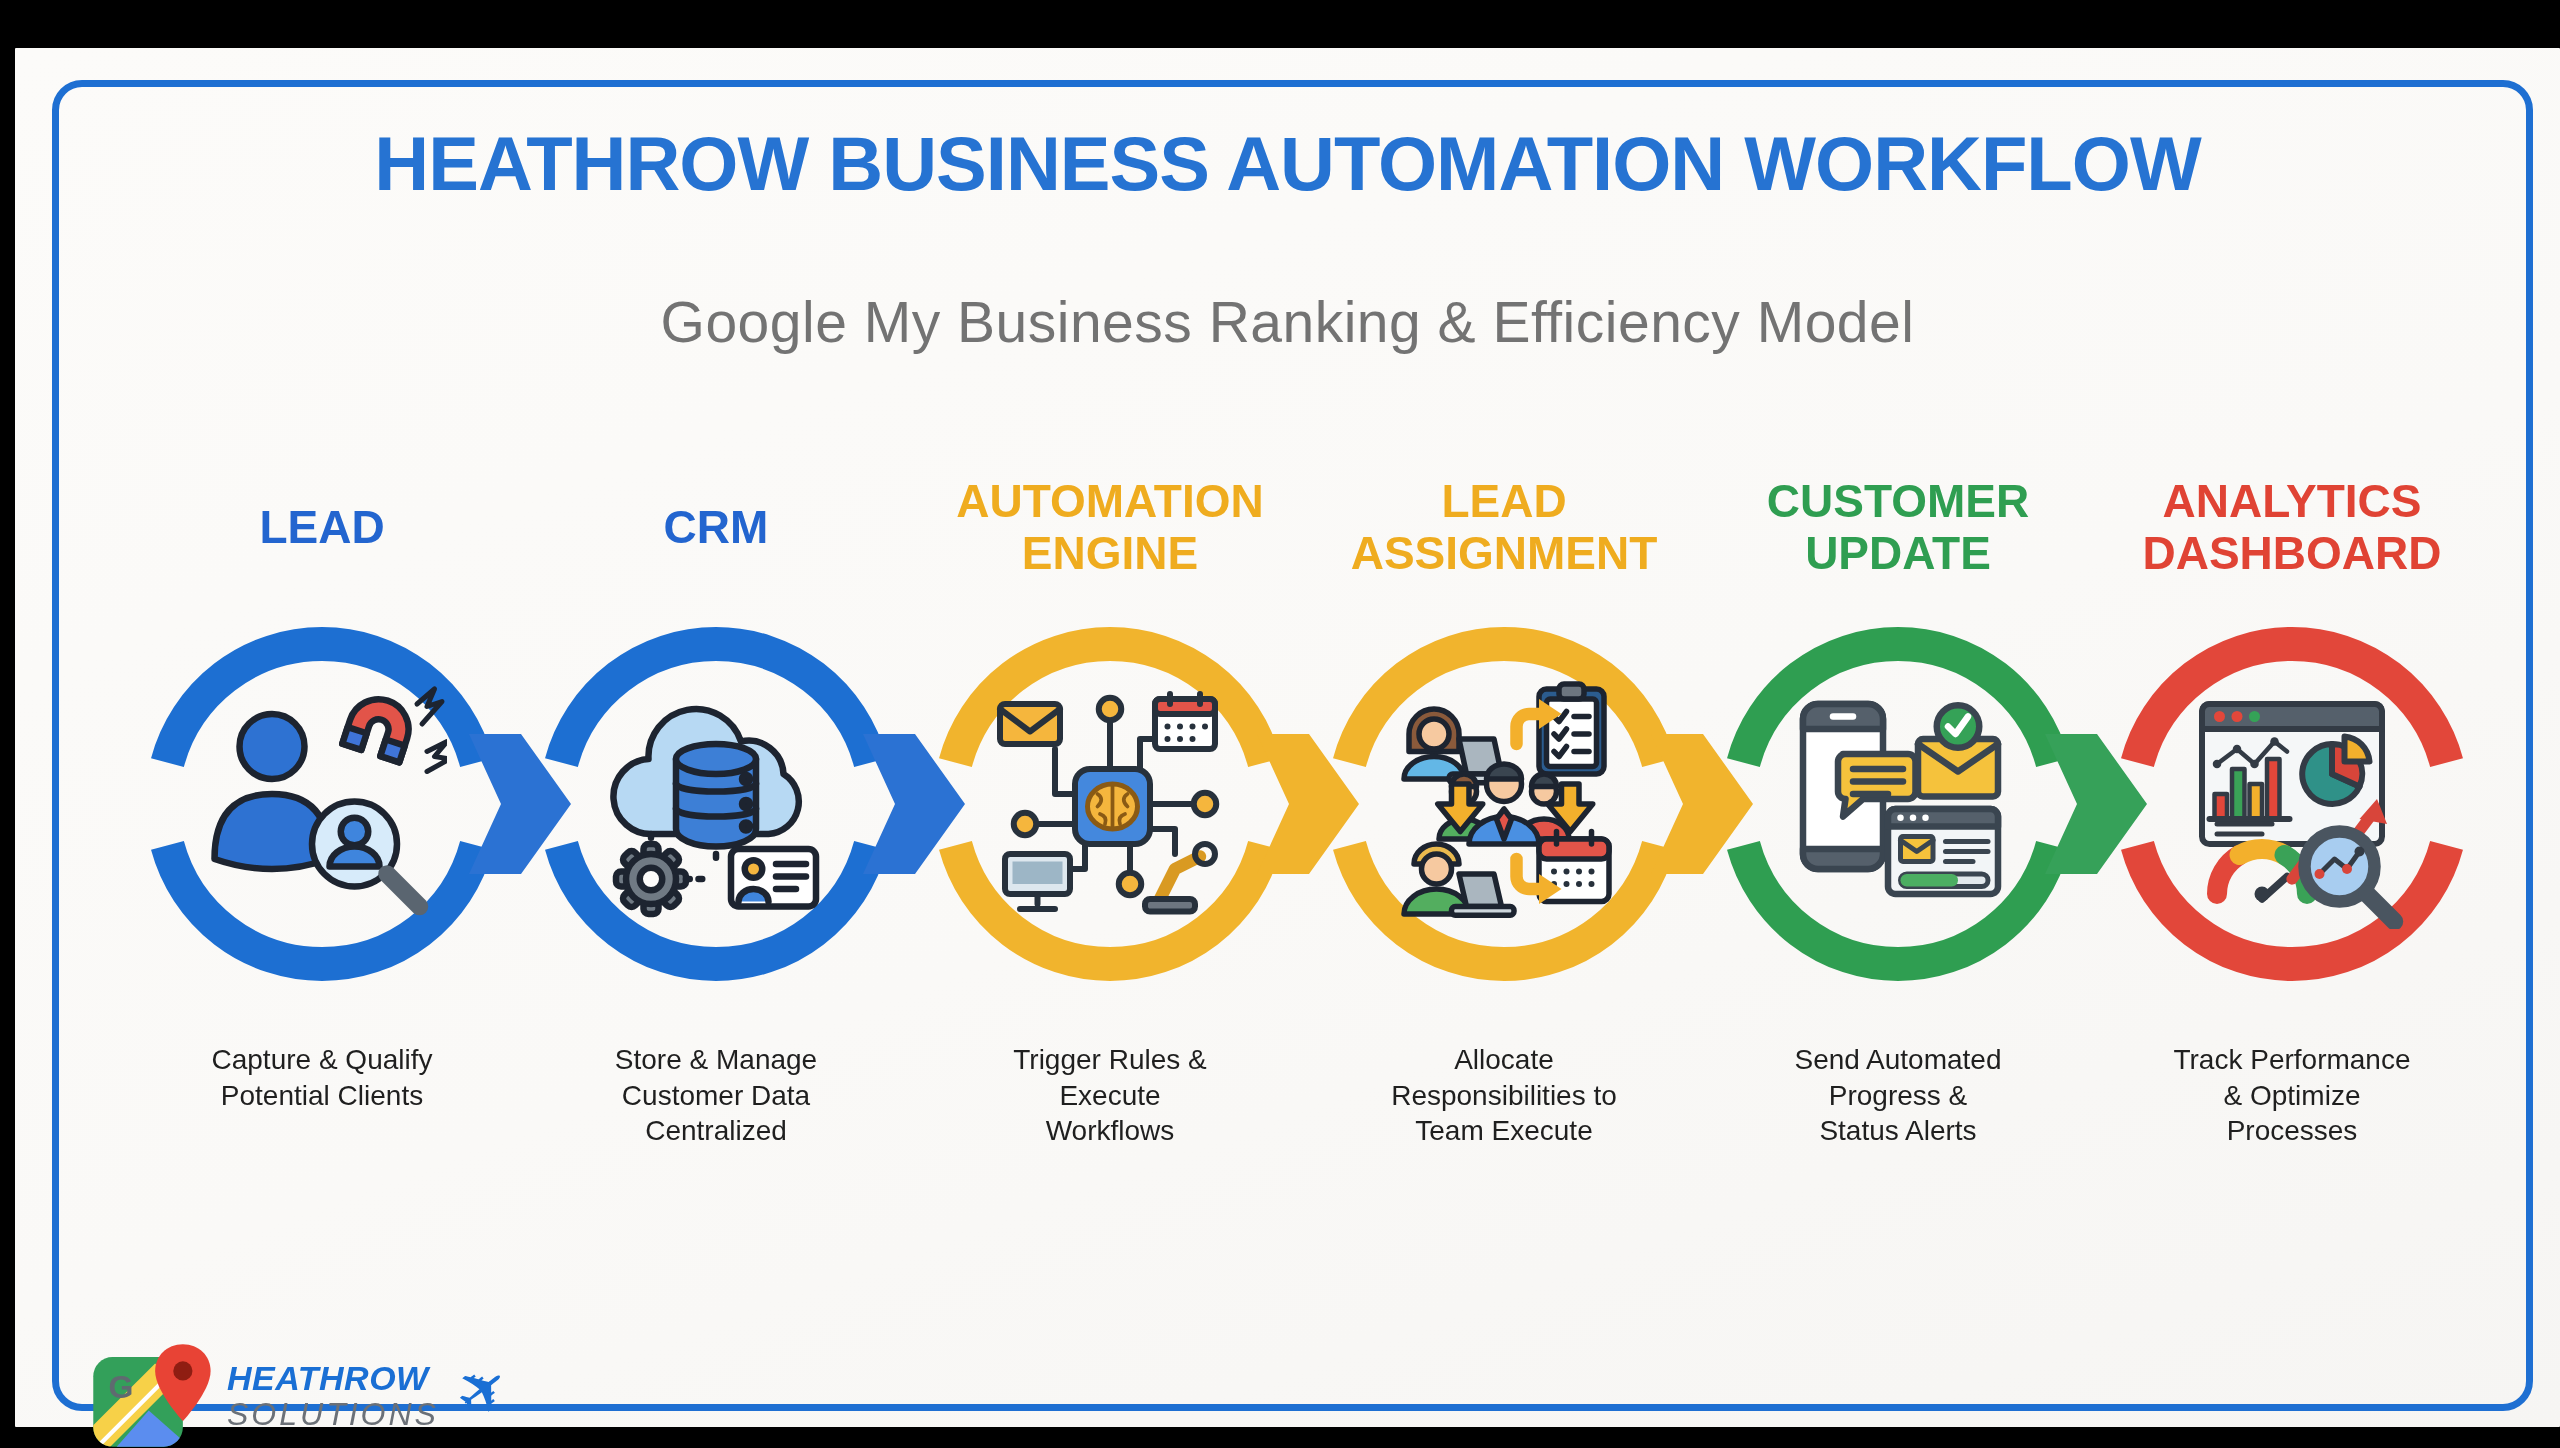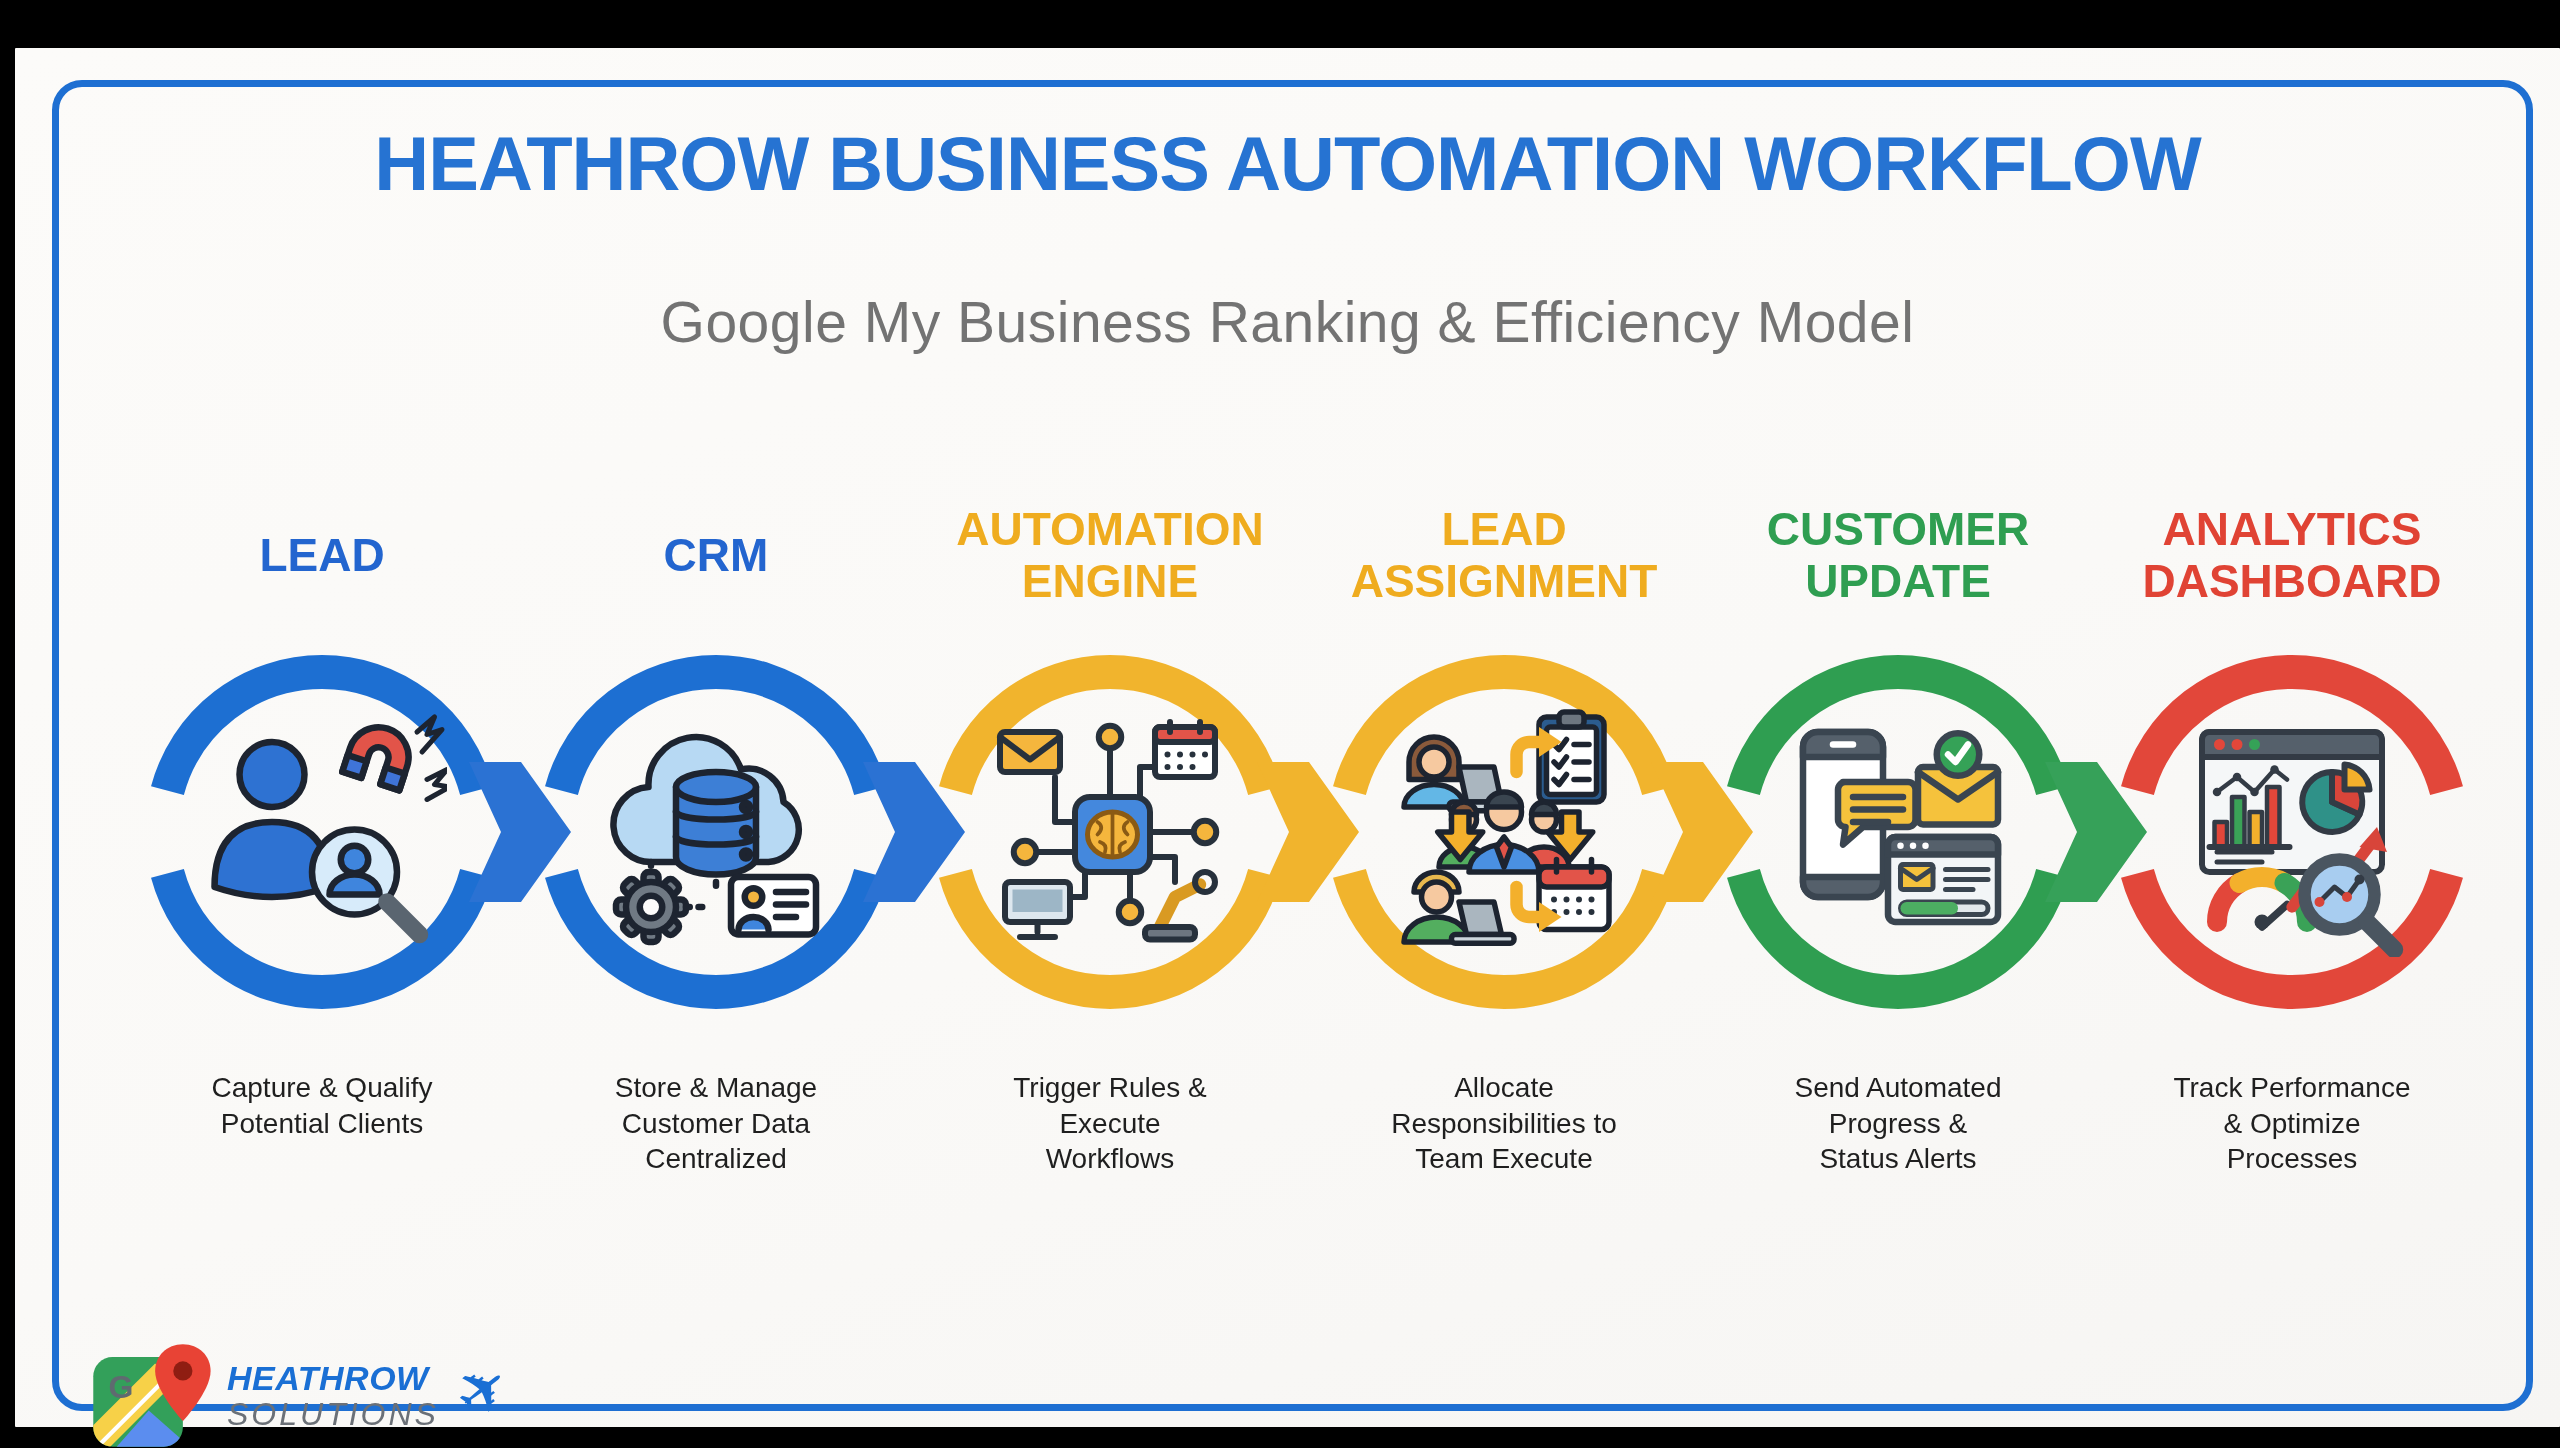--- a/index.html
+++ b/index.html
@@ -18,21 +18,21 @@
     border:7px solid #1e6fd2;border-radius:30px;pointer-events:none;
   }
   .title{
     position:absolute;top:72px;left:0;width:100%;text-align:center;
     font-size:76px;font-weight:800;letter-spacing:-1px;white-space:nowrap;
   }
   .subtitle{
     position:absolute;top:241px;left:0;width:100%;text-align:center;
     font-size:57px;font-weight:400;letter-spacing:0.5px;
   }
-  .flow{position:absolute;left:110px;top:444px;width:2364px;height:760px;display:flex;}
+  .flow{position:absolute;left:110px;top:416px;width:2364px;height:760px;display:flex;}
   .stage{width:394px;display:flex;flex-direction:column;align-items:center;}
   .stage-label{
     height:128px;display:flex;align-items:center;justify-content:center;text-align:center;
     font-size:46px;font-weight:800;line-height:1.12;white-space:pre-line;letter-spacing:0;
   }
   .ring-wrap{position:relative;width:384px;height:384px;margin-top:20px;}
   .ring-wrap .ring{position:absolute;inset:0;}
   .ring-wrap .glyph{position:absolute;left:67px;top:67px;width:250px;height:250px;}
   .stage-desc{
     margin-top:46px;max-width:360px;text-align:center;white-space:pre-line;

